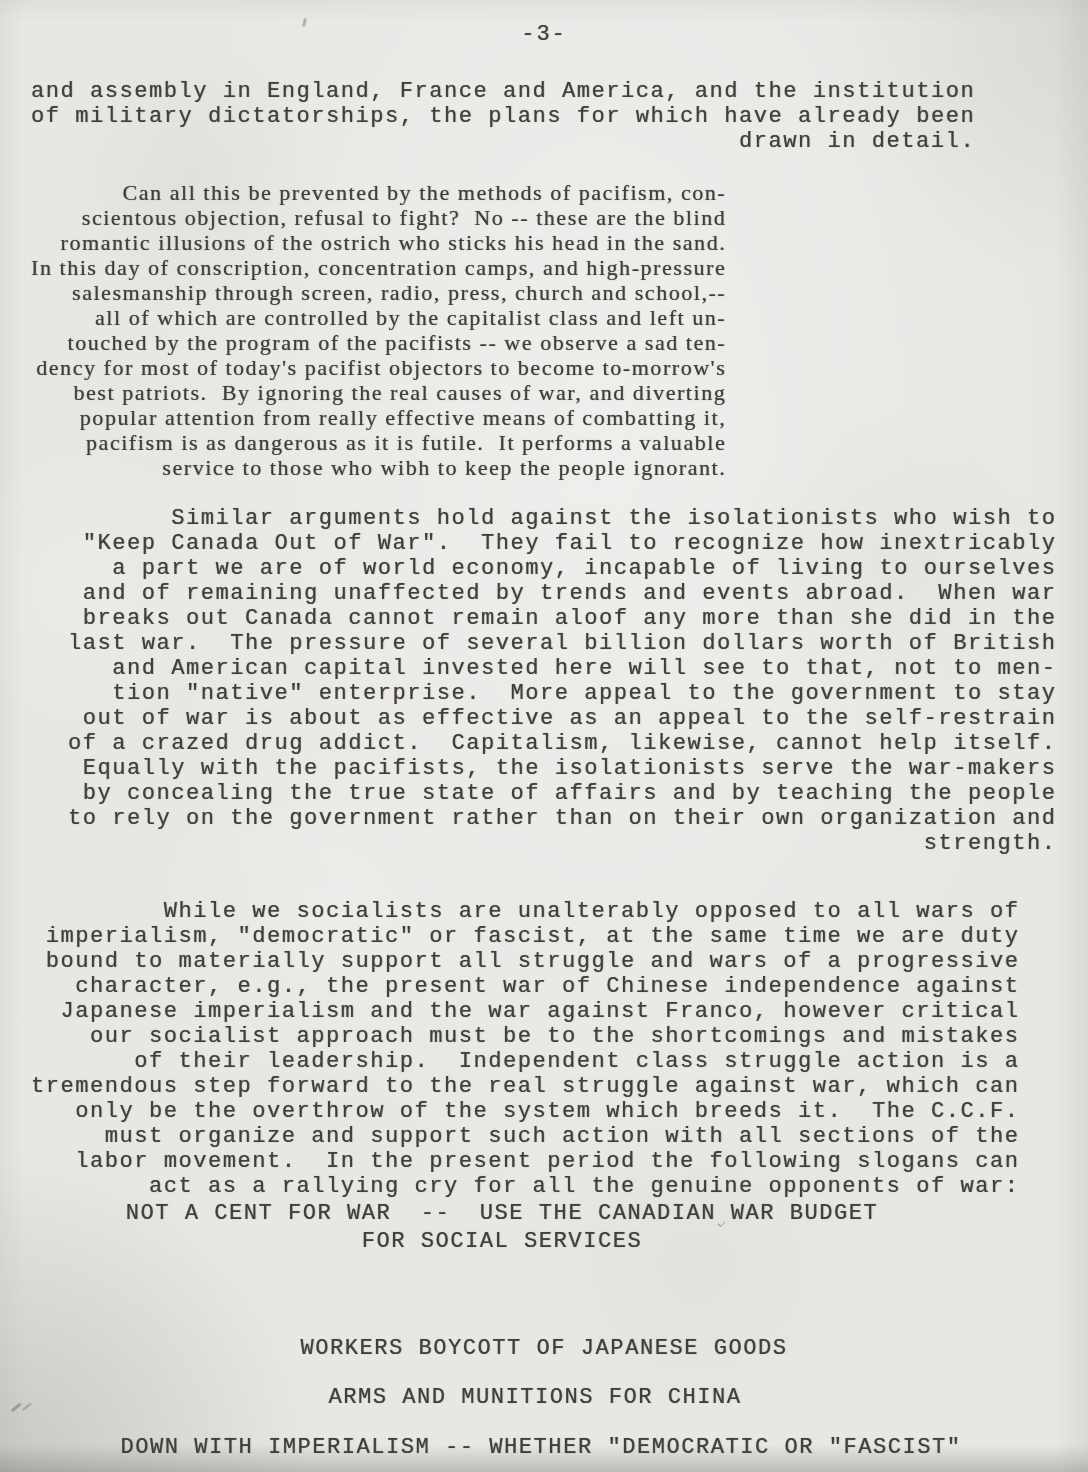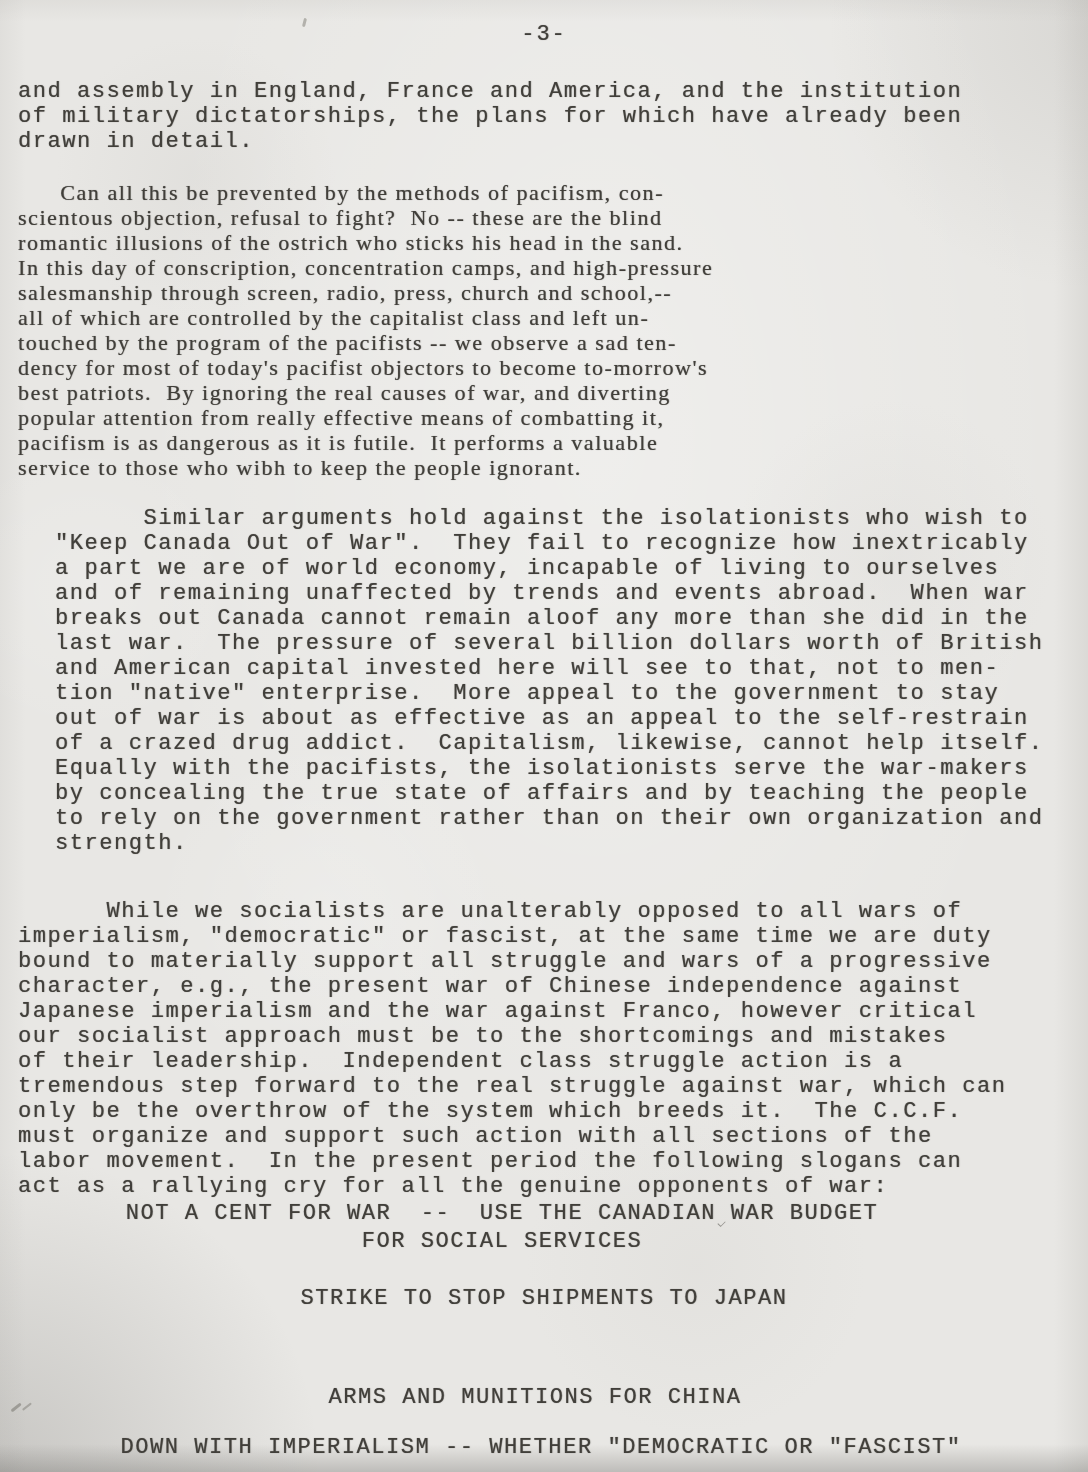--- a/index.html
+++ b/index.html
@@ -48,21 +48,21 @@
     filter: blur(0.25px);
   }
   .pageno {
     position: absolute;
     top: 22px;
     left: 0;
     width: 100%;
     text-align: center;
     letter-spacing: 2px;
   }
-  .para { position: absolute; left: 18px; }
+  .para { position: absolute; left: 31px; text-align: right; }
   .p1 { top: 79px; }
   .p2 { top: 180px; font-family: Liberation Serif, serif; }
   .p3 { top: 506px; margin-left: 37px; }
   .p4 { top: 883px; margin-top: 16px; }
   .slogan {
     position: absolute;
     left: 0;
     width: 100%;
     text-align: center;
   }
@@ -144,22 +144,22 @@
 of their leadership.  Independent class struggle action is a
 tremendous step forward to the real struggle against war, which can
 only be the overthrow of the system which breeds it.  The C.C.F.
 must organize and support such action with all sections of the
 labor movement.  In the present period the following slogans can
 act as a rallying cry for all the genuine opponents of war:</div>
 
   <div class="typeset slogan s1">NOT A CENT FOR WAR  --  USE THE CANADIAN WAR BUDGET
 FOR SOCIAL SERVICES</div>
 
-  <div class="typeset slogan s2">STRIKE TO STOP SHIPMENTS TO JAPAN</div>
 
+  <div class="typeset slogan s3">WORKERS BOYCOTT OF JAPANESE GOODS</div>
 
   <div class="typeset slogan s4">ARMS AND MUNITIONS FOR CHINA</div>
 
   <div class="typeset slogan s5">DOWN WITH IMPERIALISM -- WHETHER "DEMOCRATIC OR "FASCIST"</div>
 
   <div class="speck speck-top"></div>
   <div class="speck speck-margin"></div>
   <div class="speck speck-budget"></div>
 
 </div>

